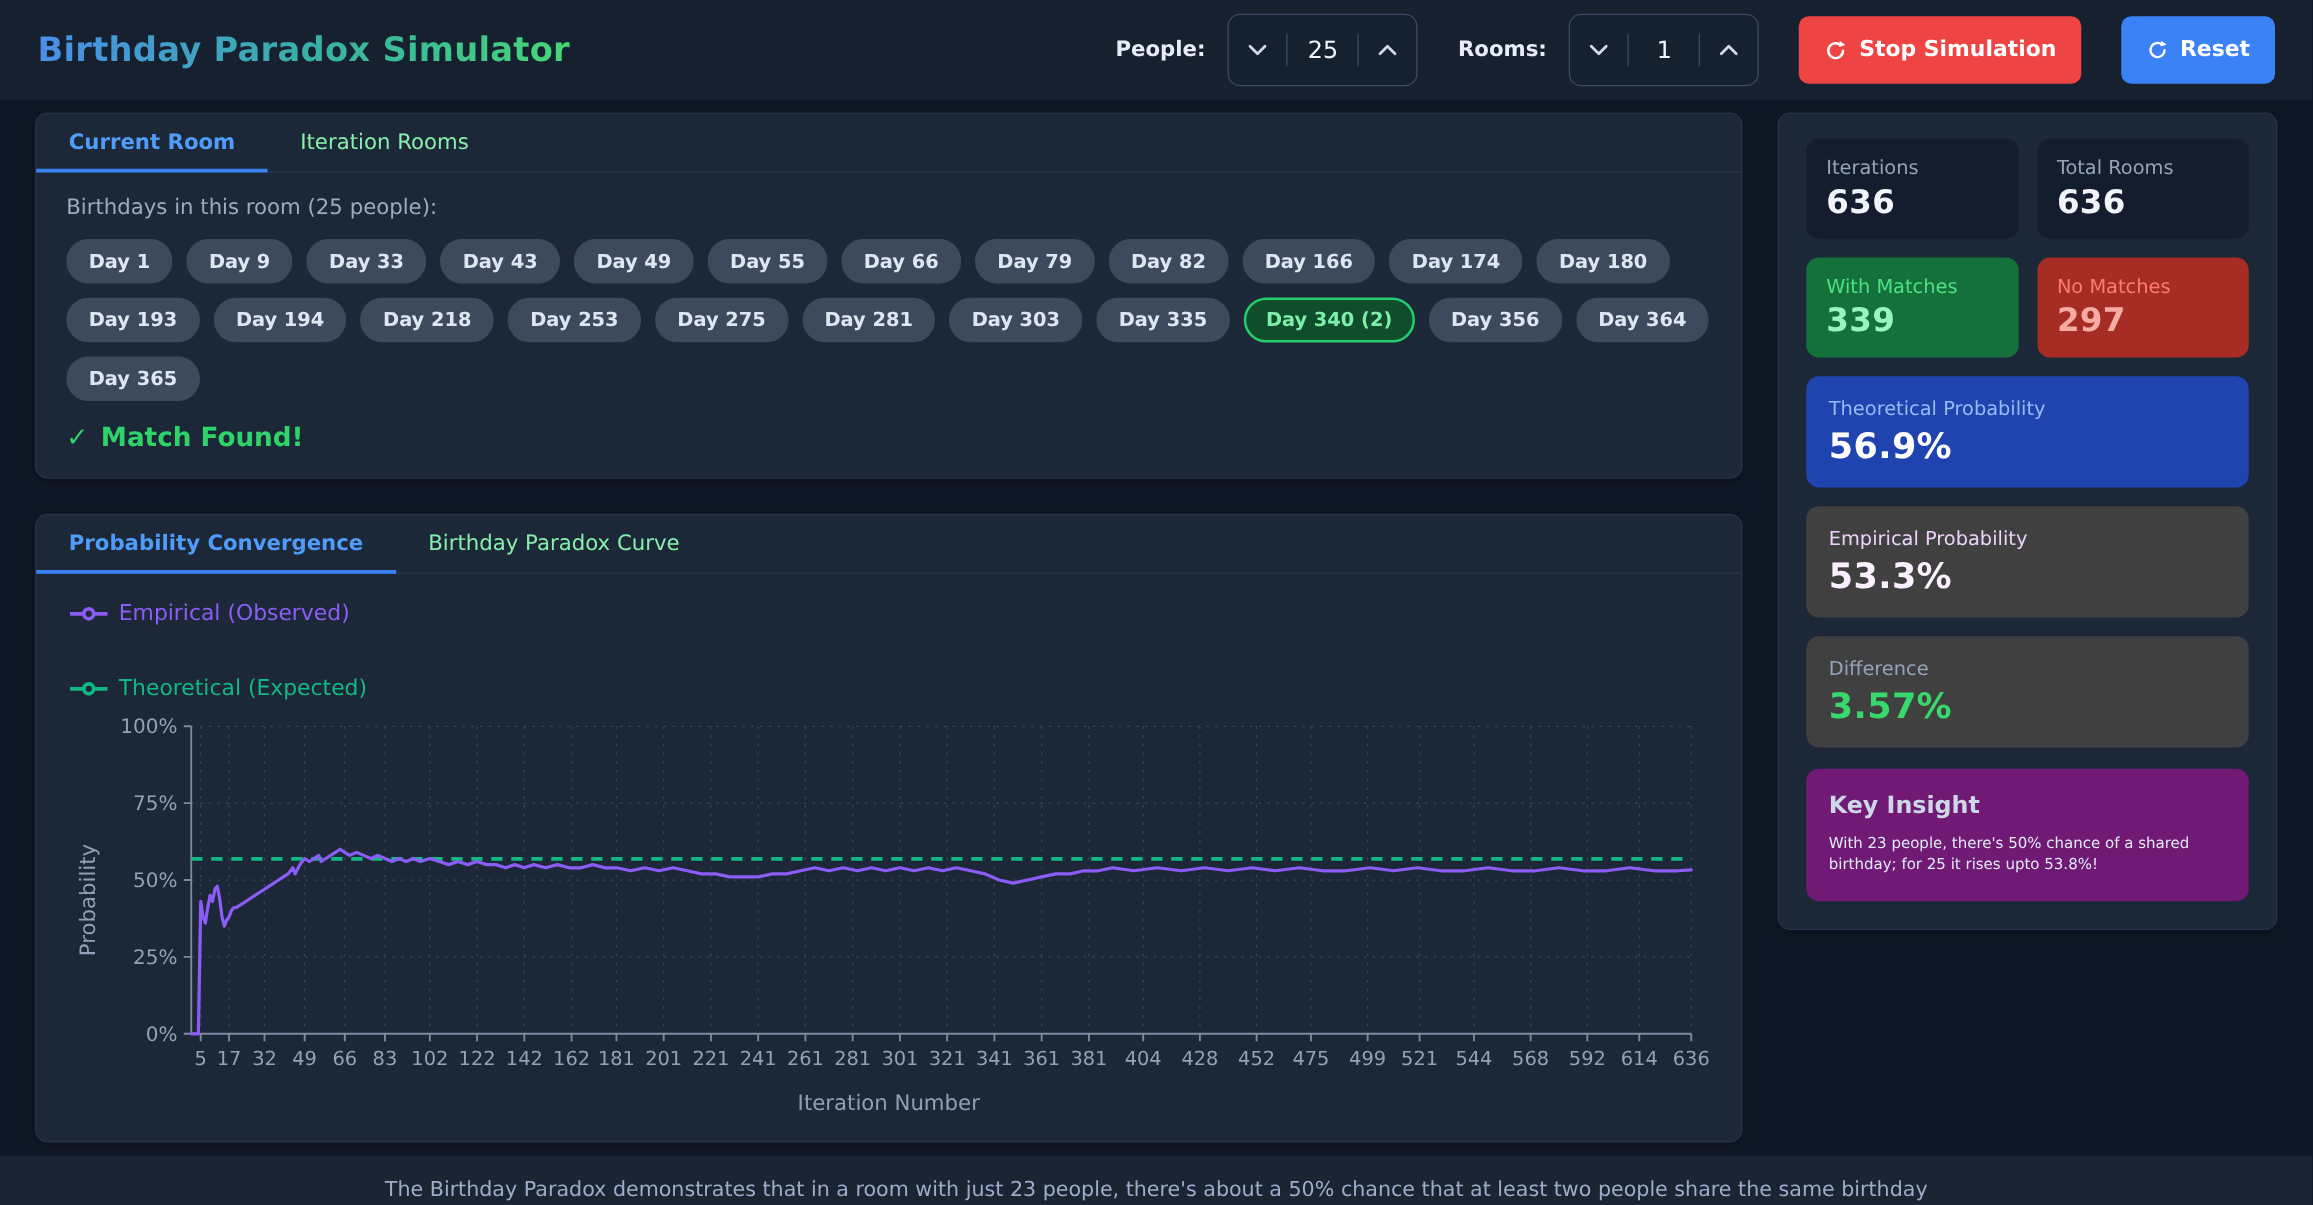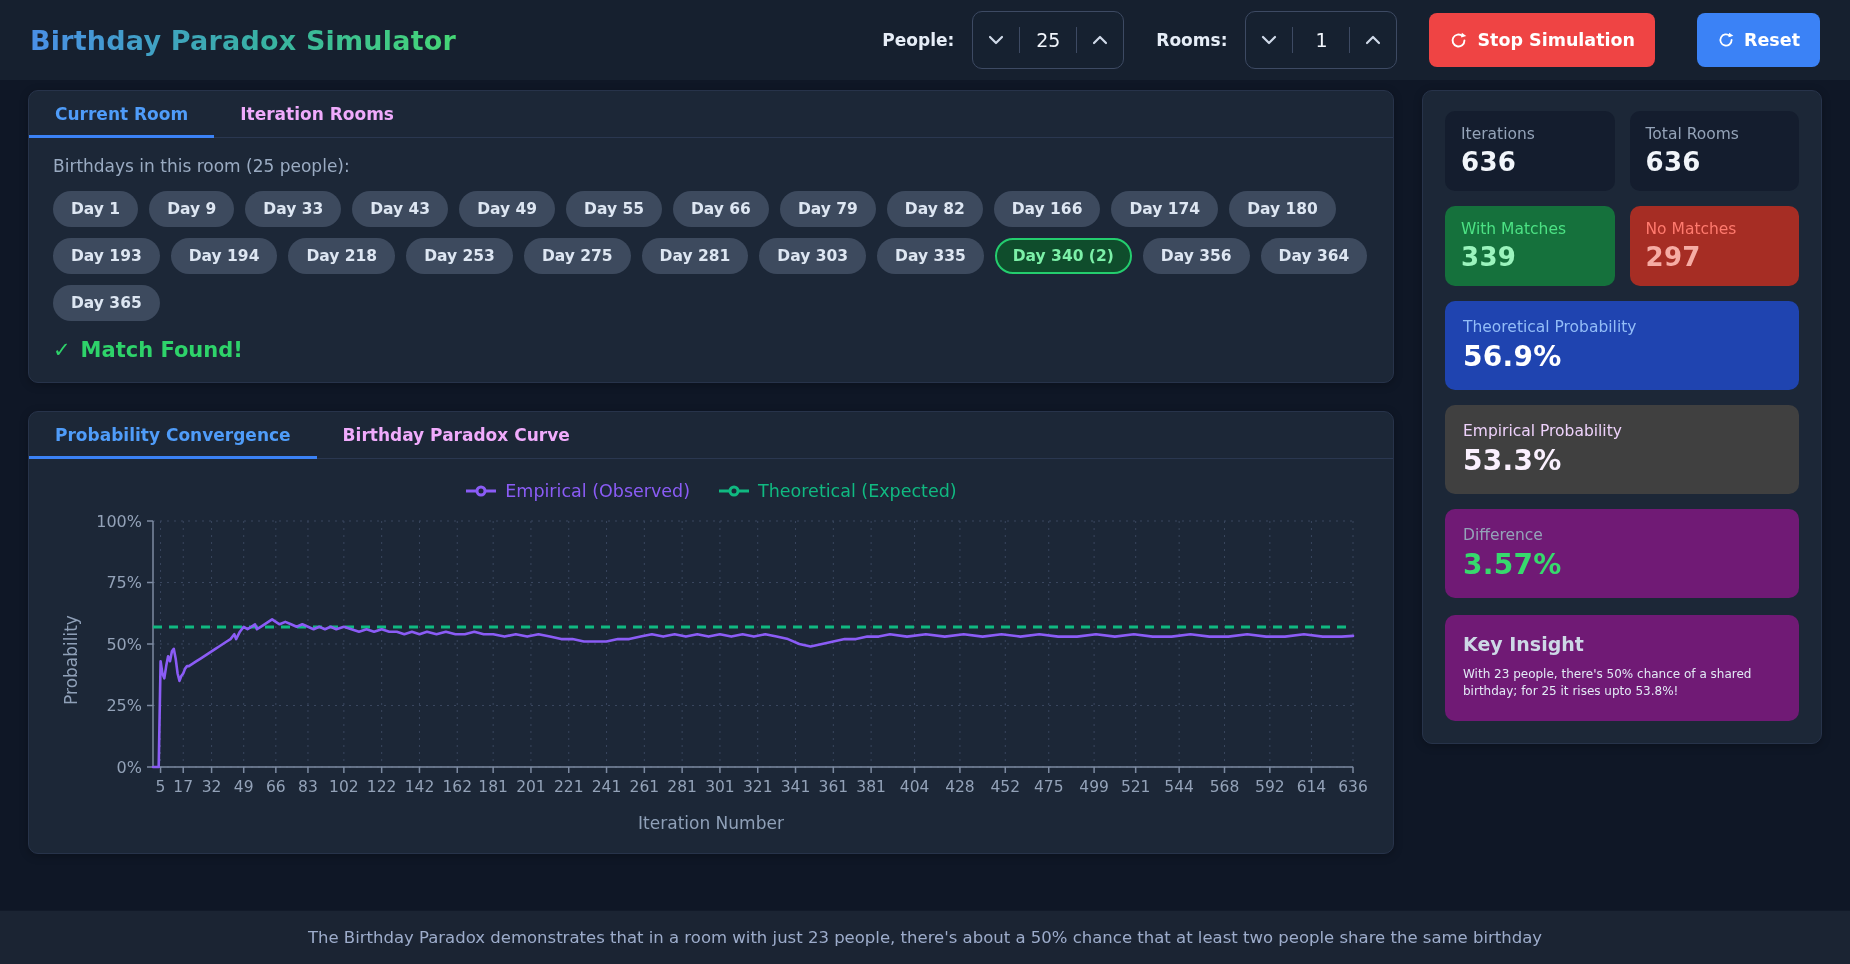--- a/index.html
+++ b/index.html
@@ -30,48 +30,48 @@
     background:transparent; border:none; cursor:pointer; color:#cfd9e8;
   }
   .step-div { width:1px; height:26px; background:#3d4a63; }
   .step-value { width:56px; text-align:center; font-size:19px; color:#f2f6fc; }
   .btn {
     height:54px; border:none; border-radius:8px; color:#fff; font-weight:700;
     font-size:17.5px; display:flex; align-items:center; gap:9px; padding:0 20px;
     cursor:pointer; font-family:inherit;
   }
   .btn.stop { background:#ef4444; }
-  .btn.reset { background:#3b82f6; margin-left:24px; }
+  .btn.reset { background:#3b82f6; margin-left:14px; }
   
   .main { flex:1; display:flex; gap:28px; padding:10px 28px 0 28px; align-items:flex-start; }
   .left-col { flex:1; min-width:0; }
   .panel {
     background:#1c2737; border:1px solid #27334a; border-radius:10px;
     box-shadow:0 2px 8px rgba(0,0,0,.25);
   }
   .tabbar { display:flex; border-bottom:1px solid #2a3750; }
   .tab {
-    padding:13px 26px 11px 26px; font-size:17px; color:#f0abfc; cursor:pointer;
-    border-bottom:3px solid transparent; margin-bottom:-1px; font-weight:700;
+    padding:13px 26px 11px 26px; font-size:17px; color:#86efac; cursor:pointer;
+    border-bottom:3px solid transparent; margin-bottom:-1px; font-weight:400;
   }
   .tab.active { color:#4f9cf9; border-bottom-color:#3b82f6; font-weight:600; }
   
   .room-content { padding:18px 24px 20px 24px; }
   .room-subtitle { font-size:17px; color:#9aabc2; margin-bottom:15px; }
   .chips { display:flex; flex-wrap:wrap; gap:11px; }
   .chip {
     padding:7px 16px; background:#3d4a5e; border-radius:999px; color:#dde6f2;
     font-size:15.5px; font-weight:600; border:2px solid transparent; white-space:nowrap;
   }
   .chip.match { background:#0f4d2c; border-color:#24cd6e; color:#7cf0a8; }
   .match-line { margin-top:17px; font-size:21px; font-weight:700; color:#2ed36a; display:flex; gap:10px; align-items:center; }
   
   .chart-panel { margin-top:28px; }
   .chart-content { padding:12px 26px 20px 26px; }
-  .legend { display:flex; justify-content:center; gap:28px; margin:10px 0 4px 0; }
+  .legend { display:flex; gap:40px; margin:10px 0 4px 0;flex-direction:column; }
   .legend-item { display:flex; align-items:center; gap:8px; font-size:17.5px; }
   .chart-row { display:flex; align-items:stretch; margin-top:8px; }
   .ylabel-wrap { width:32px; display:flex; align-items:center; justify-content:center; }
   .ylabel { transform:rotate(-90deg); white-space:nowrap; color:#8fa0b8; font-size:17px; }
   .xlabel { text-align:center; color:#8fa0b8; font-size:17px; margin-top:2px; }
   svg text { font-family:"DejaVu Sans","Liberation Sans",sans-serif; }
   
   .sidebar { width:400px; flex:0 0 auto; }
   .stats-panel { padding:20px 22px 22px 22px; }
   .stats-head { display:flex; align-items:center; gap:11px; font-size:23px; font-weight:700; color:#e8eef7; margin-bottom:18px; }
@@ -79,21 +79,21 @@
   .stat-card { border-radius:10px; padding:14px 16px; }
   .stat-card.wide { grid-column:1 / span 2; padding:17px 18px; }
   .stat-label { font-size:15.5px; margin-bottom:4px; }
   .stat-value { font-size:26px; font-weight:800; letter-spacing:.3px; }
   .stat-card.wide .stat-value { font-size:28px; }
   .v-dark  { background:#141d2e; } .v-dark .stat-label{color:#94a3b8;} .v-dark .stat-value{color:#f1f5fa;}
   .v-green { background:#15713c; } .v-green .stat-label{color:#4ce284;} .v-green .stat-value{color:#9bf4bd;}
   .v-red   { background:#a62d24; } .v-red .stat-label{color:#ff7a6e;} .v-red .stat-value{color:#f6aca4;}
   .v-blue  { background:#1f44b0; } .v-blue .stat-label{color:#93bdf7;} .v-blue .stat-value{color:#ffffff;}
   .v-purple{ background:#404040; } .v-purple .stat-label{color:#eed2fb;} .v-purple .stat-value{color:#faf0fe;}
-  .v-diff  { background:#701a75; } .v-diff .stat-label{color:#94a3b8;} .v-diff .stat-value{color:#37d96d;}
+  .v-diff  { background:#404040; } .v-diff .stat-label{color:#94a3b8;} .v-diff .stat-value{color:#37d96d;}
   .insight-card { grid-column:1 / span 2; background:#701a75; border-radius:10px; padding:18px 18px 20px 18px; margin-top:2px; }
   .insight-title { font-size:19px; color:#cdd8e6; font-weight:600; margin-bottom:11px; }
   .insight-text { font-size:12px; color:#e2eaf5; line-height:1.45; }
   
   .footer {
     flex:0 0 auto; height:54px; background:#1b2433; border-top:1px solid #121a29;
     display:flex; align-items:center; justify-content:center; margin-top:10px;
   }
   .footer-text { color:#9daccb; font-size:16.5px; }
 </style>

